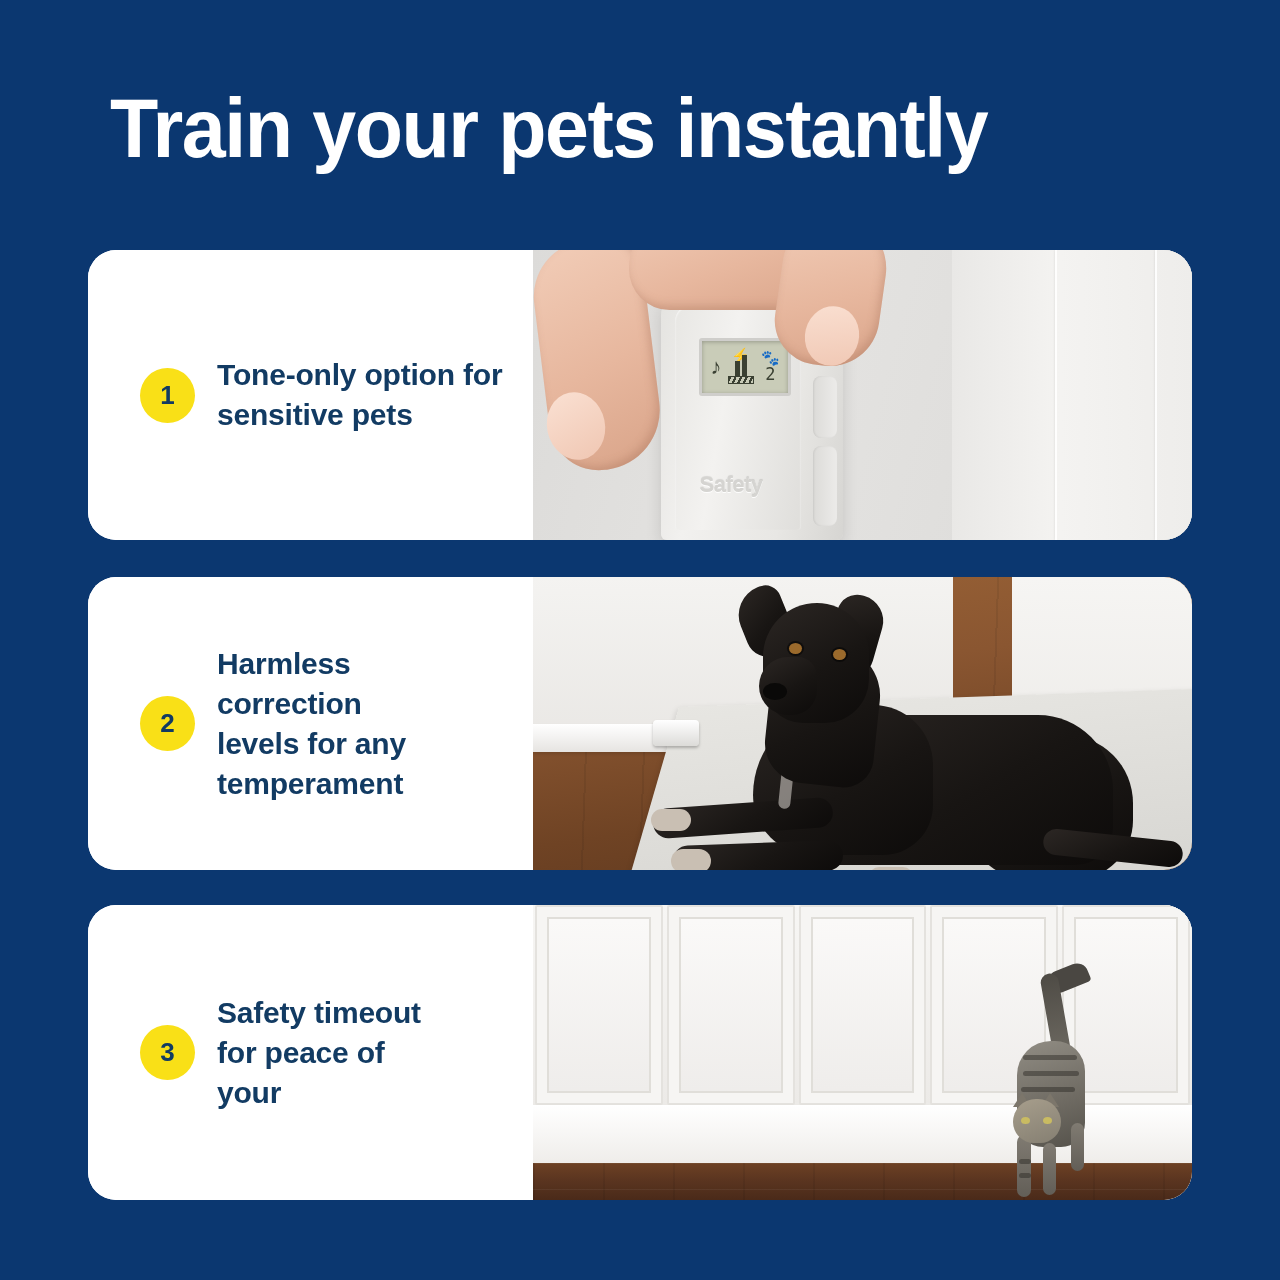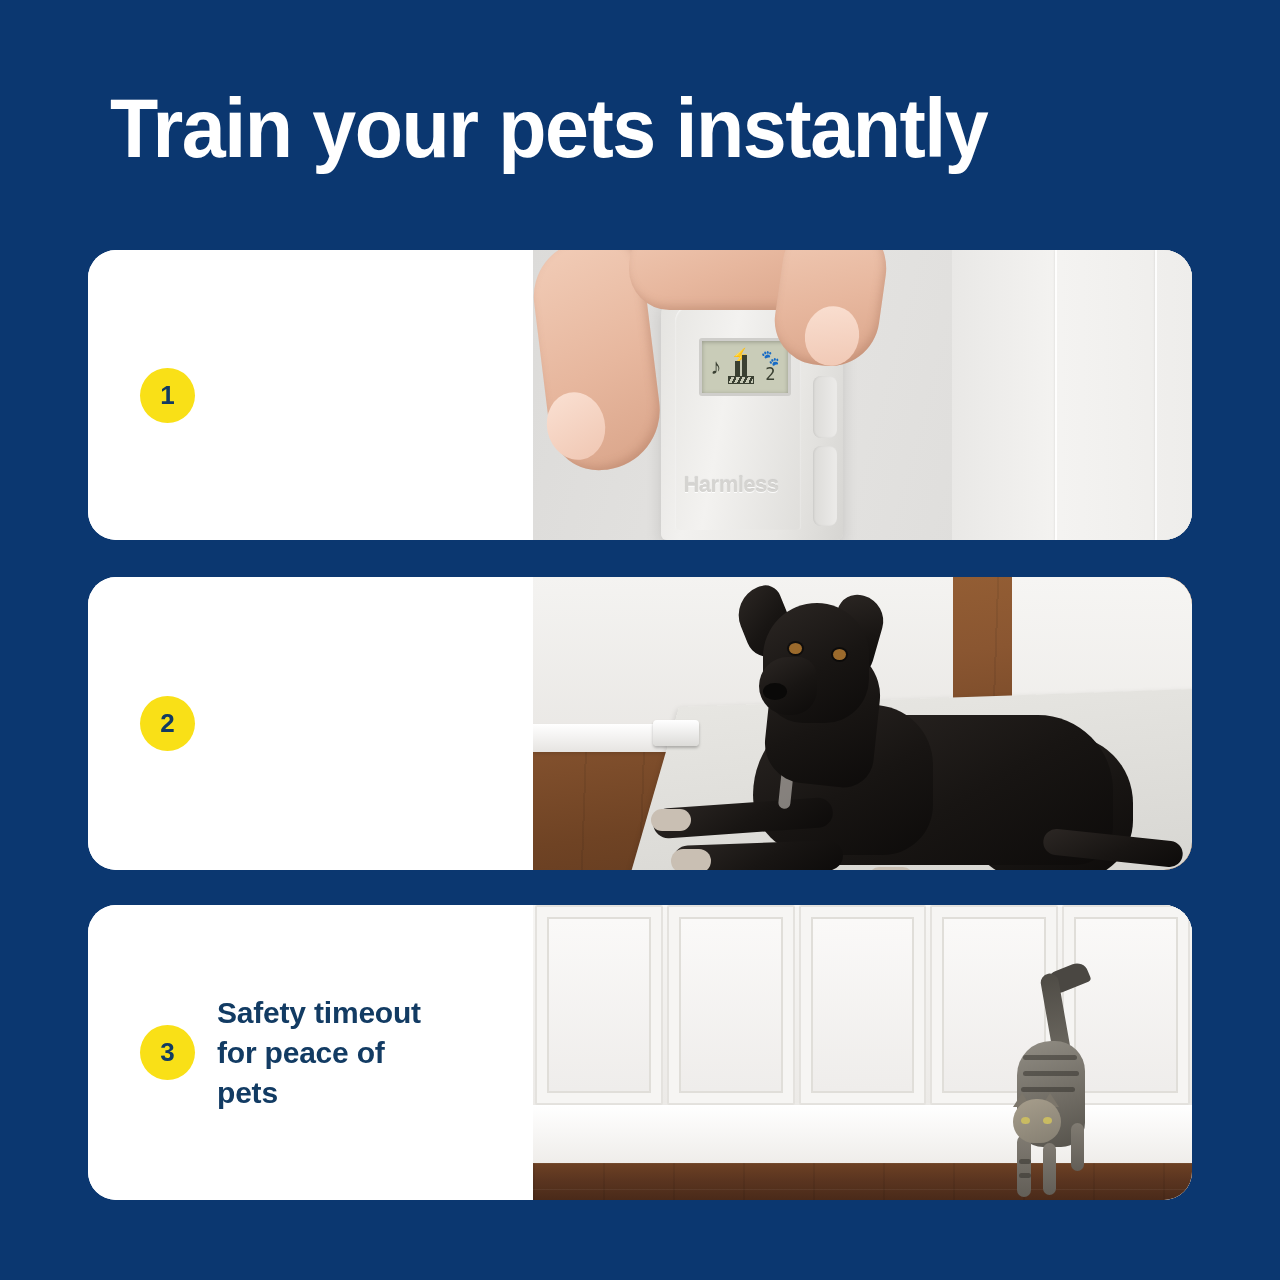--- a/index.html
+++ b/index.html
@@ -325,20 +325,21 @@
 </style>
 </head>
 <body>
 
 <div class="page-title">Train your pets instantly</div>
 
 <div class="card card-1">
 
   <div class="card-text">
     <div class="step-badge">1</div>
+    <div class="step-label">Tone-only option for sensitive pets</div>
   </div>
 
   <div class="card-photo photo-remote">
     <div class="bgwall"></div>
     <div class="wallpanel"></div>
     <div class="wallseam s1"></div>
     <div class="wallseam s2"></div>
 
     <div class="remote">
       <div class="topcap"></div>
@@ -354,35 +355,36 @@
             <i></i>
             <i></i>
           <span class="hatch"></span>
         </span>
         <span class="pawcol">
           <span class="paw">🐾</span>
           <span class="lvl">2</span>
         </span>
       </div>
 
-      <div class="brandmark">Harmless</div>
+      <div class="brandmark">Safety</div>
     </div>
 
     <div class="finger thumb"></div>
     <div class="finger index"></div>
     <div class="finger middle"></div>
     <div class="nail n1"></div>
     <div class="nail n2"></div>
   </div>
 </div>
 
 <div class="card card-2">
 
   <div class="card-text">
     <div class="step-badge">2</div>
+    <div class="step-label">Harmless correction levels for any temperament</div>
   </div>
 
   <div class="card-photo photo-dog">
     <div class="floor"></div>
     <div class="wall"></div>
     <div class="wall-r"></div>
     <div class="mat"></div>
     <div class="transmitter"></div>
 
     <div class="dog">
@@ -405,21 +407,21 @@
       <span class="paw p2"></span>
       <span class="paw p3"></span>
     </div>
   </div>
 </div>
 
 <div class="card card-3">
 
   <div class="card-text">
     <div class="step-badge">3</div>
-    <div class="step-label">Safety timeout for peace of pets</div>
+    <div class="step-label">Safety timeout for peace of your</div>
   </div>
 
   <div class="card-photo photo-cat">
     <div class="cabinets">
       <span class="door"></span>
       <span class="door"></span>
       <span class="door"></span>
       <span class="door"></span>
       <span class="door"></span>
     </div>

